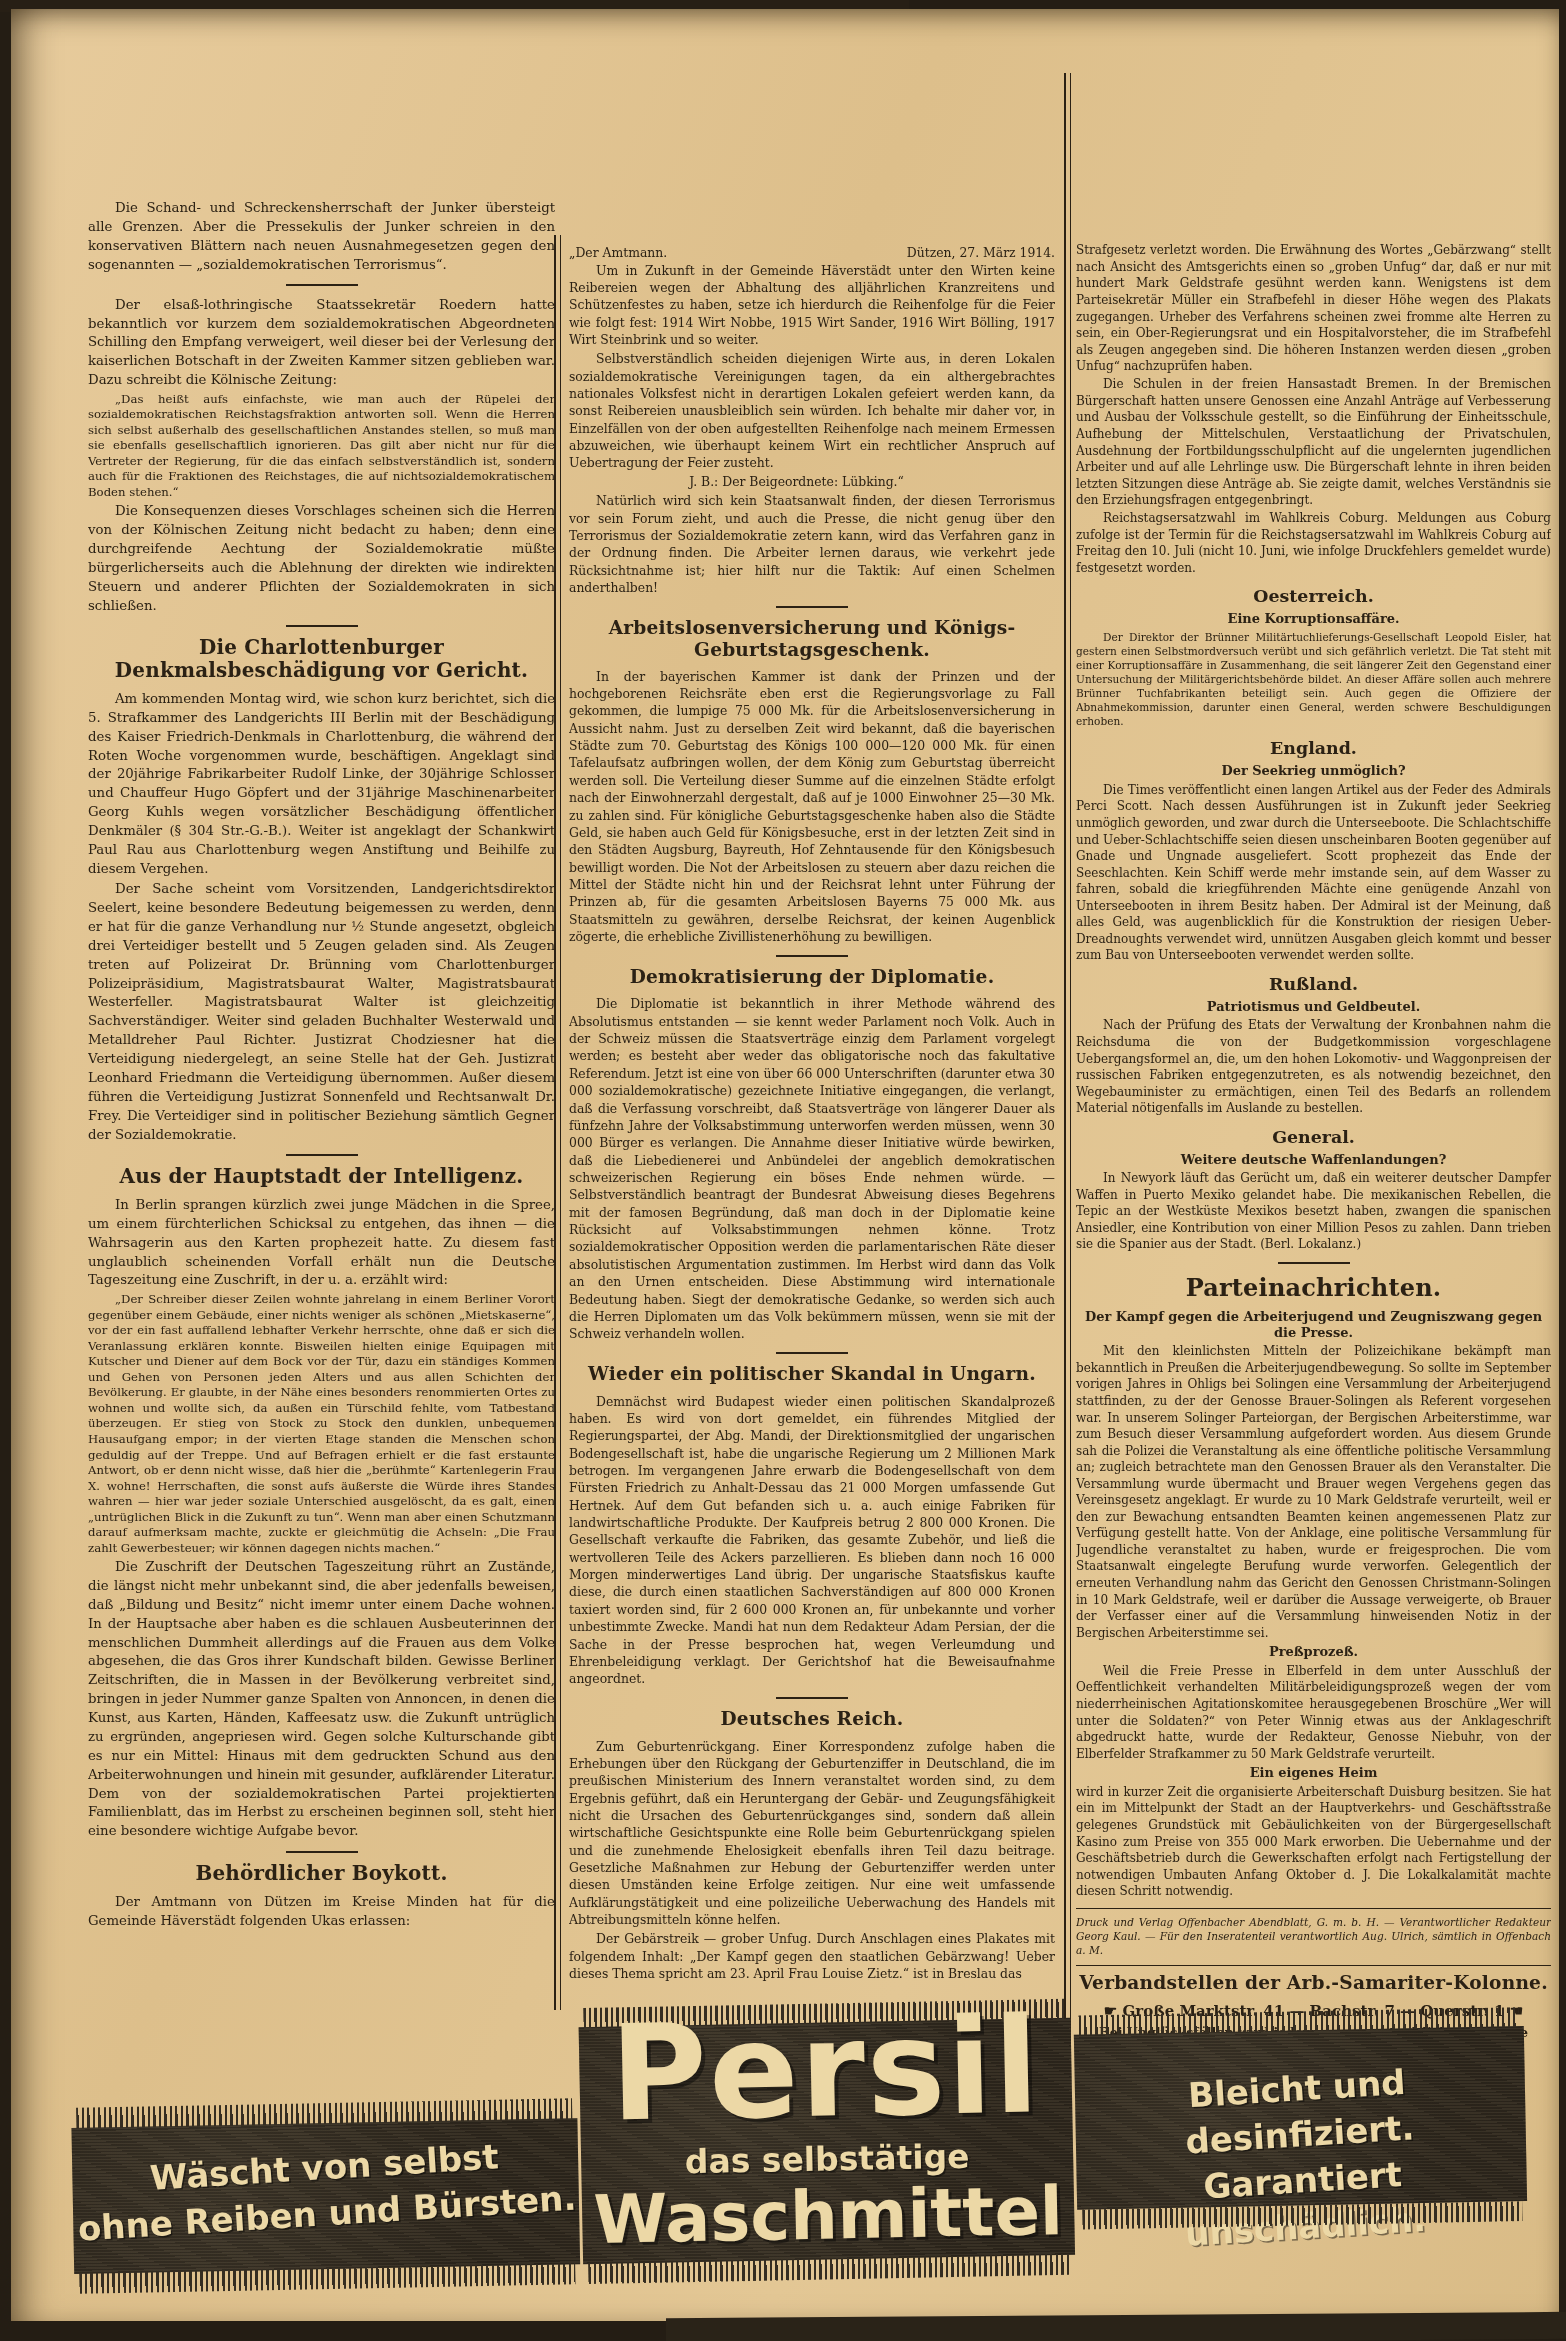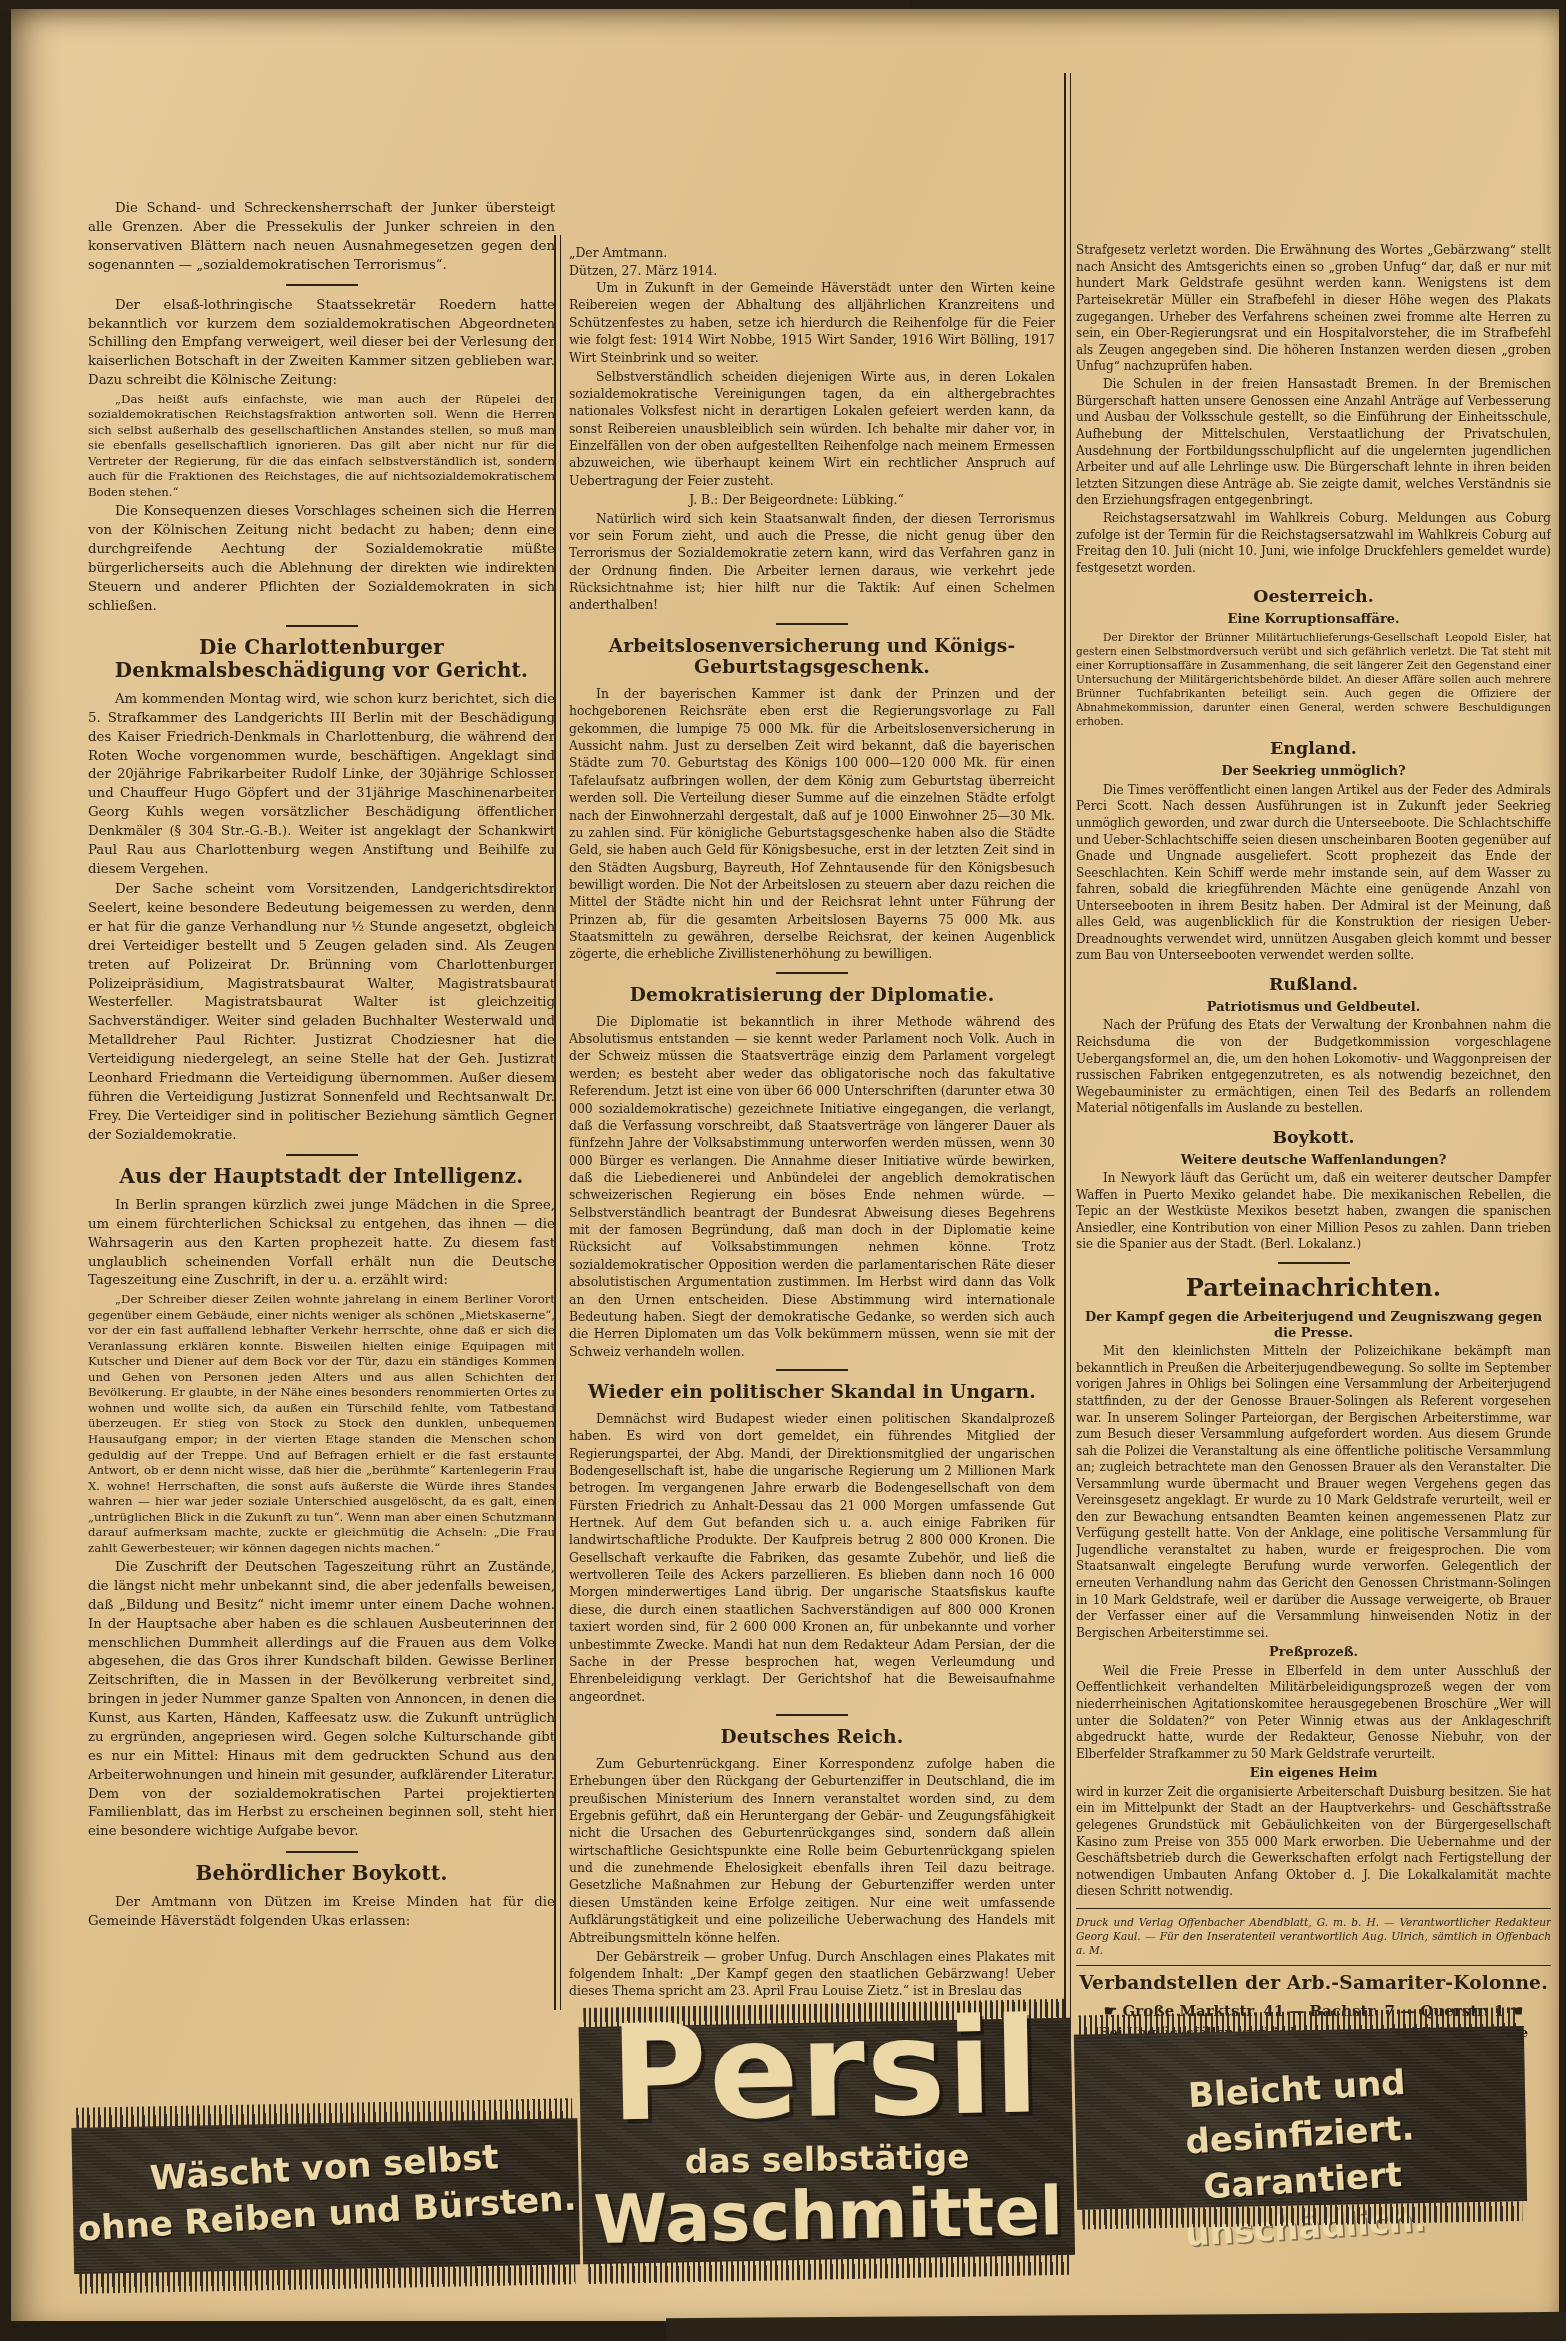--- a/index.html
+++ b/index.html
@@ -33,21 +33,21 @@
   .col-mid  {left:558px;top:235px;width:486px;height:1769px;font-size:12.4px;line-height:1.4;}
   .col-right{left:1065px;top:233px;width:475px;height:1881px;font-size:12px;line-height:1.38;}
 
   .h{font-weight:bold;text-align:center;text-indent:0;}
   .h1{font-size:1.5em;line-height:1.15;margin:6.3px 0 7.8px 0;letter-spacing:0.2px;}
   .h1.big{font-size:2em;margin:9.4px 0 7.8px 0;}
   .h2{font-size:1.45em;margin:7.8px 0 1.6px 0;text-align:center;}
   .h3{font-size:1.08em;margin:3.1px 0 3.1px 0;line-height:1.2;}
   .rule{width:72px;border-top:2.3px solid var(--ink);margin:9.4px auto 9.4px auto;}
   .hrline{border-top:1.6px solid var(--ink);margin:7.8px 0 6.3px 0;}
-  .dateline{display:flex;justify-content:space-between;font-size:1em;flex-direction:column;}
+  .dateline{display:flex;justify-content:space-between;font-size:1em;}
   .samariter-h{font-size:1.55em;}
   .samariter-a{font-size:1.25em;text-align:center;font-weight:bold;text-indent:0;margin:1.6px 0;}
   .samariter-b{font-size:1.05em;text-align:center;font-weight:bold;text-indent:0;}
 
   .vsep{position:absolute;width:3.9px;border-left:2.3px solid var(--ink);border-right:1.6px solid var(--ink);}
   .vsep1{left:543px;top:226px;height:1775px;}
   .vsep2{left:1053px;top:64px;height:2035px;}
 
   
   .ad{position:absolute;left:50px;top:2011px;width:1476px;height:260px;transform:rotate(-1.1deg);}
@@ -132,21 +132,21 @@
       <p class=""><b>Reichstagsersatzwahl im Wahlkreis Coburg. </b>Meldungen aus Coburg zufolge ist der Termin für die Reichstagsersatzwahl im Wahlkreis Coburg auf Freitag den 10. Juli (nicht 10. Juni, wie infolge Druckfehlers gemeldet wurde) festgesetzt worden.</p>
       <div class="h h2">Oesterreich.</div>
       <div class="h h3">Eine Korruptionsaffäre.</div>
       <p class="small ">Der Direktor der Brünner Militärtuchlieferungs-Gesellschaft Leopold Eisler, hat gestern einen Selbstmordversuch verübt und sich gefährlich verletzt. Die Tat steht mit einer Korruptionsaffäre in Zusammenhang, die seit längerer Zeit den Gegenstand einer Untersuchung der Militärgerichtsbehörde bildet. An dieser Affäre sollen auch mehrere Brünner Tuchfabrikanten beteiligt sein. Auch gegen die Offiziere der Abnahmekommission, darunter einen General, werden schwere Beschuldigungen erhoben.</p>
       <div class="h h2">England.</div>
       <div class="h h3">Der Seekrieg unmöglich?</div>
       <p class="">Die Times veröffentlicht einen langen Artikel aus der Feder des Admirals Perci Scott. Nach dessen Ausführungen ist in Zukunft jeder Seekrieg unmöglich geworden, und zwar durch die Unterseeboote. Die Schlachtschiffe und Ueber-Schlachtschiffe seien diesen unscheinbaren Booten gegenüber auf Gnade und Ungnade ausgeliefert. Scott prophezeit das Ende der Seeschlachten. Kein Schiff werde mehr imstande sein, auf dem Wasser zu fahren, sobald die kriegführenden Mächte eine genügende Anzahl von Unterseebooten in ihrem Besitz haben. Der Admiral ist der Meinung, daß alles Geld, was augenblicklich für die Konstruktion der riesigen Ueber-Dreadnoughts verwendet wird, unnützen Ausgaben gleich kommt und besser zum Bau von Unterseebooten verwendet werden sollte.</p>
       <div class="h h2">Rußland.</div>
       <div class="h h3">Patriotismus und Geldbeutel.</div>
       <p class="">Nach der Prüfung des Etats der Verwaltung der Kronbahnen nahm die Reichsduma die von der Budgetkommission vorgeschlagene Uebergangsformel an, die, um den hohen Lokomotiv- und Waggonpreisen der russischen Fabriken entgegenzutreten, es als notwendig bezeichnet, den Wegebauminister zu ermächtigen, einen Teil des Bedarfs an rollendem Material nötigenfalls im Auslande zu bestellen.</p>
-      <div class="h h2">Boykott.</div>
+      <div class="h h2">General.</div>
       <div class="h h3">Weitere deutsche Waffenlandungen?</div>
       <p class="">In Newyork läuft das Gerücht um, daß ein weiterer deutscher Dampfer Waffen in Puerto Mexiko gelandet habe. Die mexikanischen Rebellen, die Tepic an der Westküste Mexikos besetzt haben, zwangen die spanischen Ansiedler, eine Kontribution von einer Million Pesos zu zahlen. Dann trieben sie die Spanier aus der Stadt. (Berl. Lokalanz.)</p>
       <div class="rule"></div>
       <div class="h h1 big">Parteinachrichten.</div>
       <div class="h h3">Der Kampf gegen die Arbeiterjugend und Zeugniszwang gegen die Presse.</div>
       <p class="">Mit den kleinlichsten Mitteln der Polizeichikane bekämpft man bekanntlich in Preußen die Arbeiterjugendbewegung. So sollte im September vorigen Jahres in Ohligs bei Solingen eine Versammlung der Arbeiterjugend stattfinden, zu der der Genosse Brauer-Solingen als Referent vorgesehen war. In unserem Solinger Parteiorgan, der Bergischen Arbeiterstimme, war zum Besuch dieser Versammlung aufgefordert worden. Aus diesem Grunde sah die Polizei die Veranstaltung als eine öffentliche politische Versammlung an; zugleich betrachtete man den Genossen Brauer als den Veranstalter. Die Versammlung wurde übermacht und Brauer wegen Vergehens gegen das Vereinsgesetz angeklagt. Er wurde zu 10 Mark Geldstrafe verurteilt, weil er den zur Bewachung entsandten Beamten keinen angemessenen Platz zur Verfügung gestellt hatte. Von der Anklage, eine politische Versammlung für Jugendliche veranstaltet zu haben, wurde er freigesprochen. Die vom Staatsanwalt eingelegte Berufung wurde verworfen. Gelegentlich der erneuten Verhandlung nahm das Gericht den Genossen Christmann-Solingen in 10 Mark Geldstrafe, weil er darüber die Aussage verweigerte, ob Brauer der Verfasser einer auf die Versammlung hinweisenden Notiz in der Bergischen Arbeiterstimme sei.</p>
       <div class="h h3">Preßprozeß.</div>
       <p class="">Weil die Freie Presse in Elberfeld in dem unter Ausschluß der Oeffentlichkeit verhandelten Militärbeleidigungsprozeß wegen der vom niederrheinischen Agitationskomitee herausgegebenen Broschüre „Wer will unter die Soldaten?“ von Peter Winnig etwas aus der Anklageschrift abgedruckt hatte, wurde der Redakteur, Genosse Niebuhr, von der Elberfelder Strafkammer zu 50 Mark Geldstrafe verurteilt.</p>
       <div class="h h3">Ein eigenes Heim</div>
       <p class="noind ">wird in kurzer Zeit die organisierte Arbeiterschaft Duisburg besitzen. Sie hat ein im Mittelpunkt der Stadt an der Hauptverkehrs- und Geschäftsstraße gelegenes Grundstück mit Gebäulichkeiten von der Bürgergesellschaft Kasino zum Preise von 355 000 Mark erworben. Die Uebernahme und der Geschäftsbetrieb durch die Gewerkschaften erfolgt nach Fertigstellung der notwendigen Umbauten Anfang Oktober d. J. Die Lokalkalamität machte diesen Schritt notwendig.</p>

